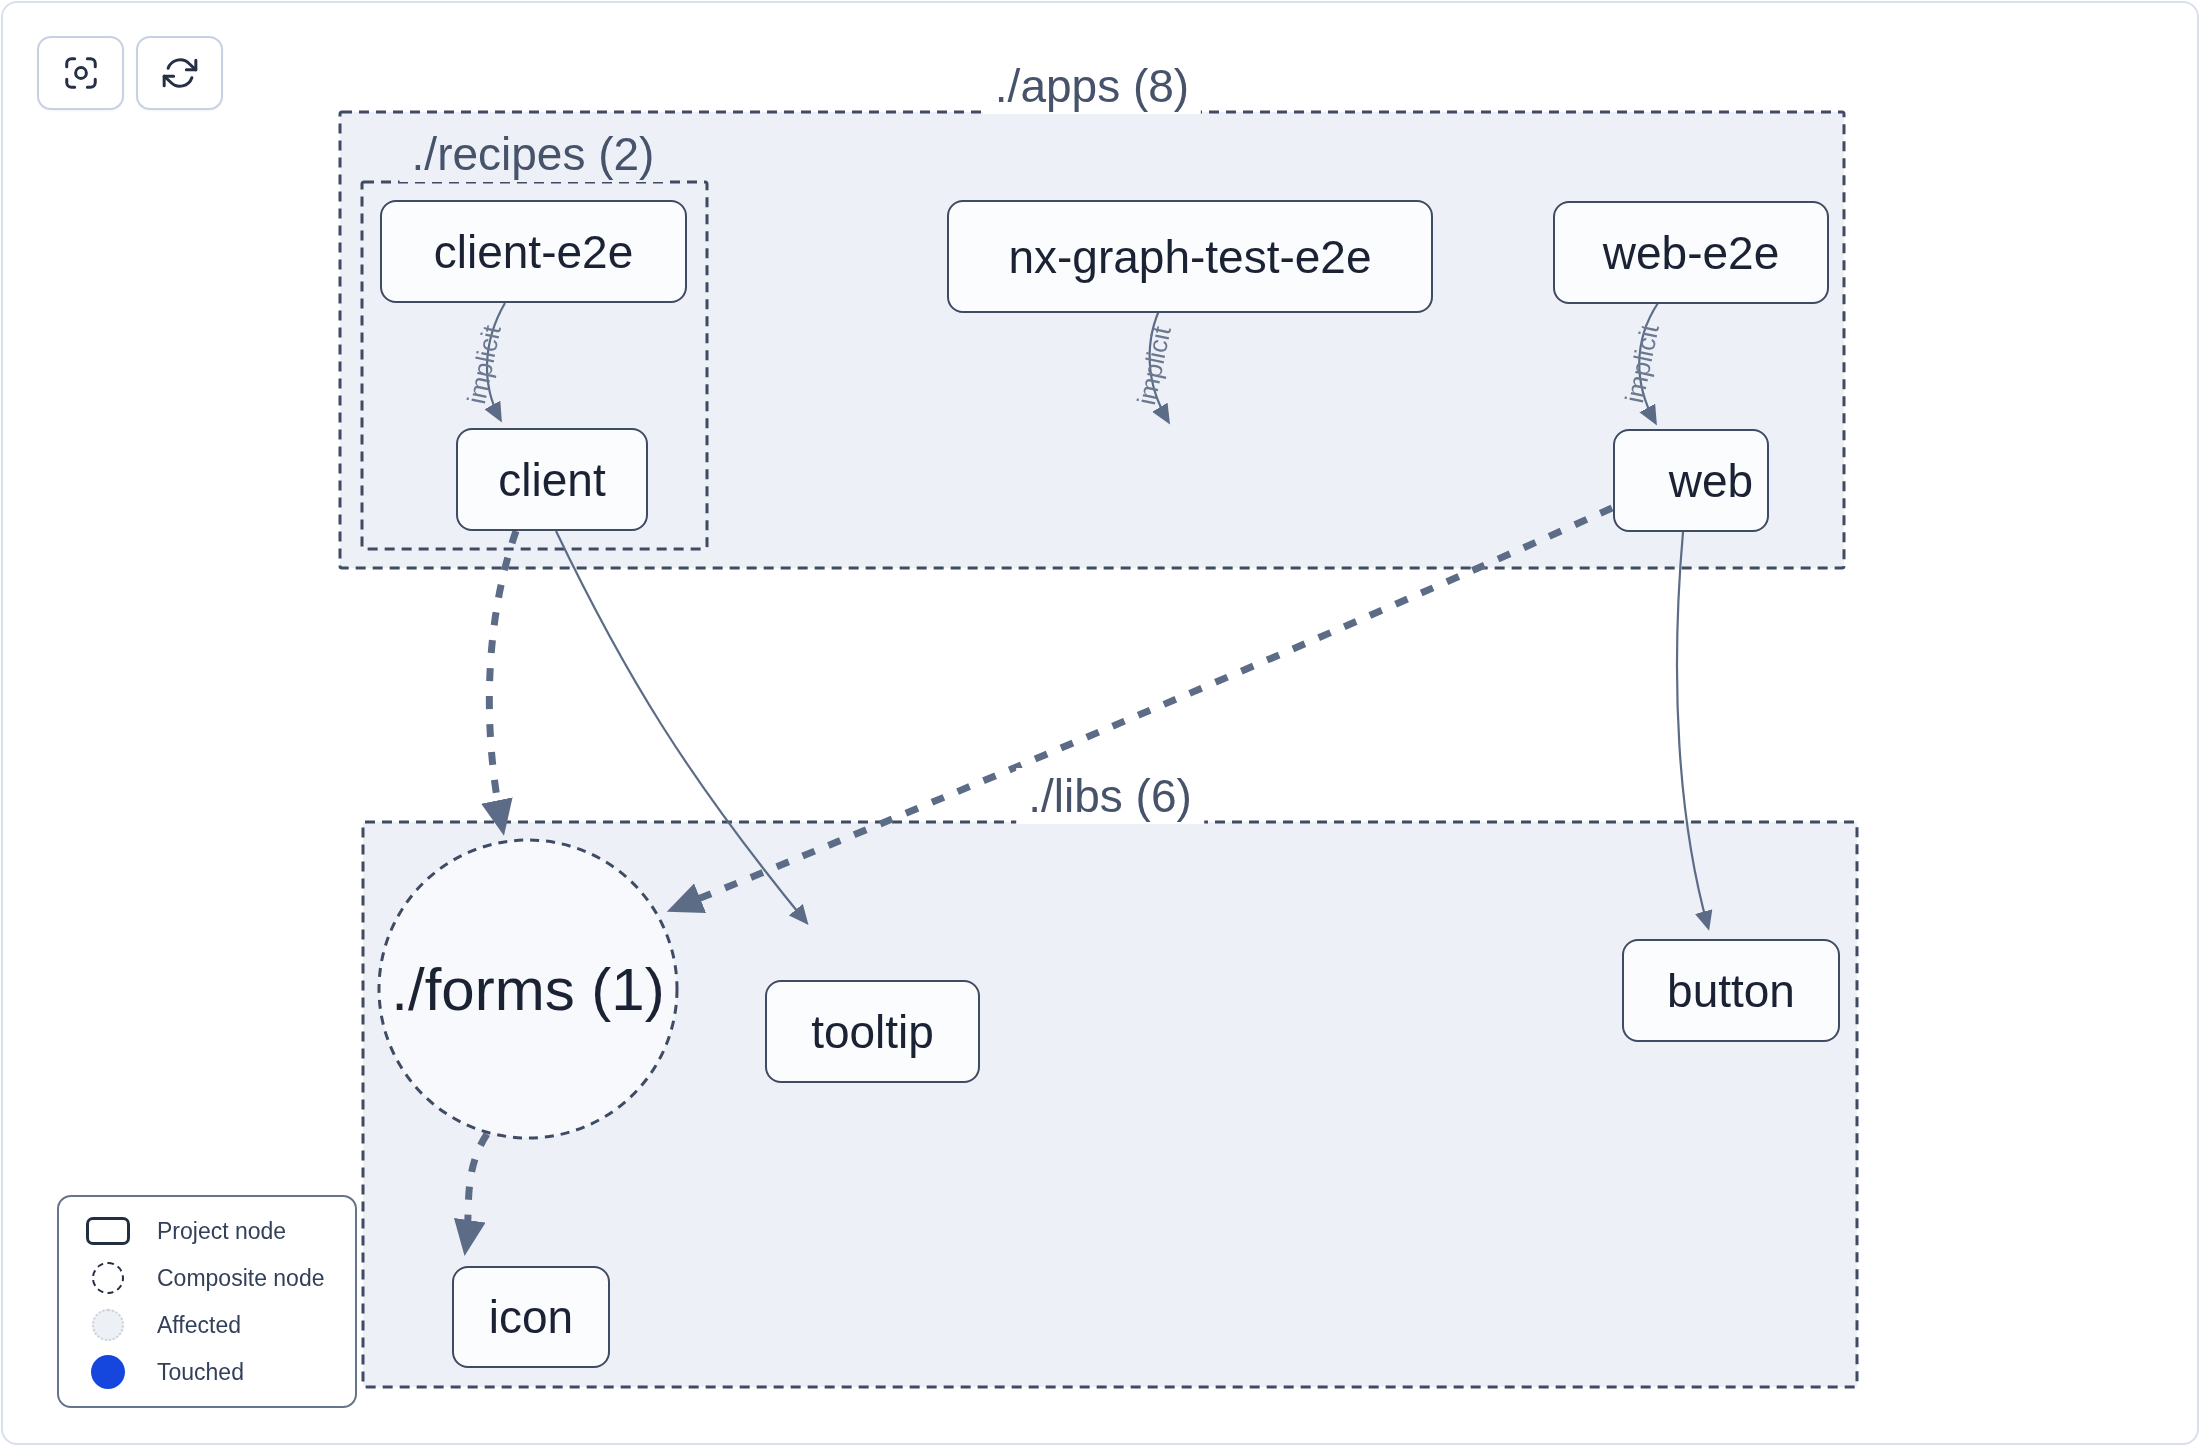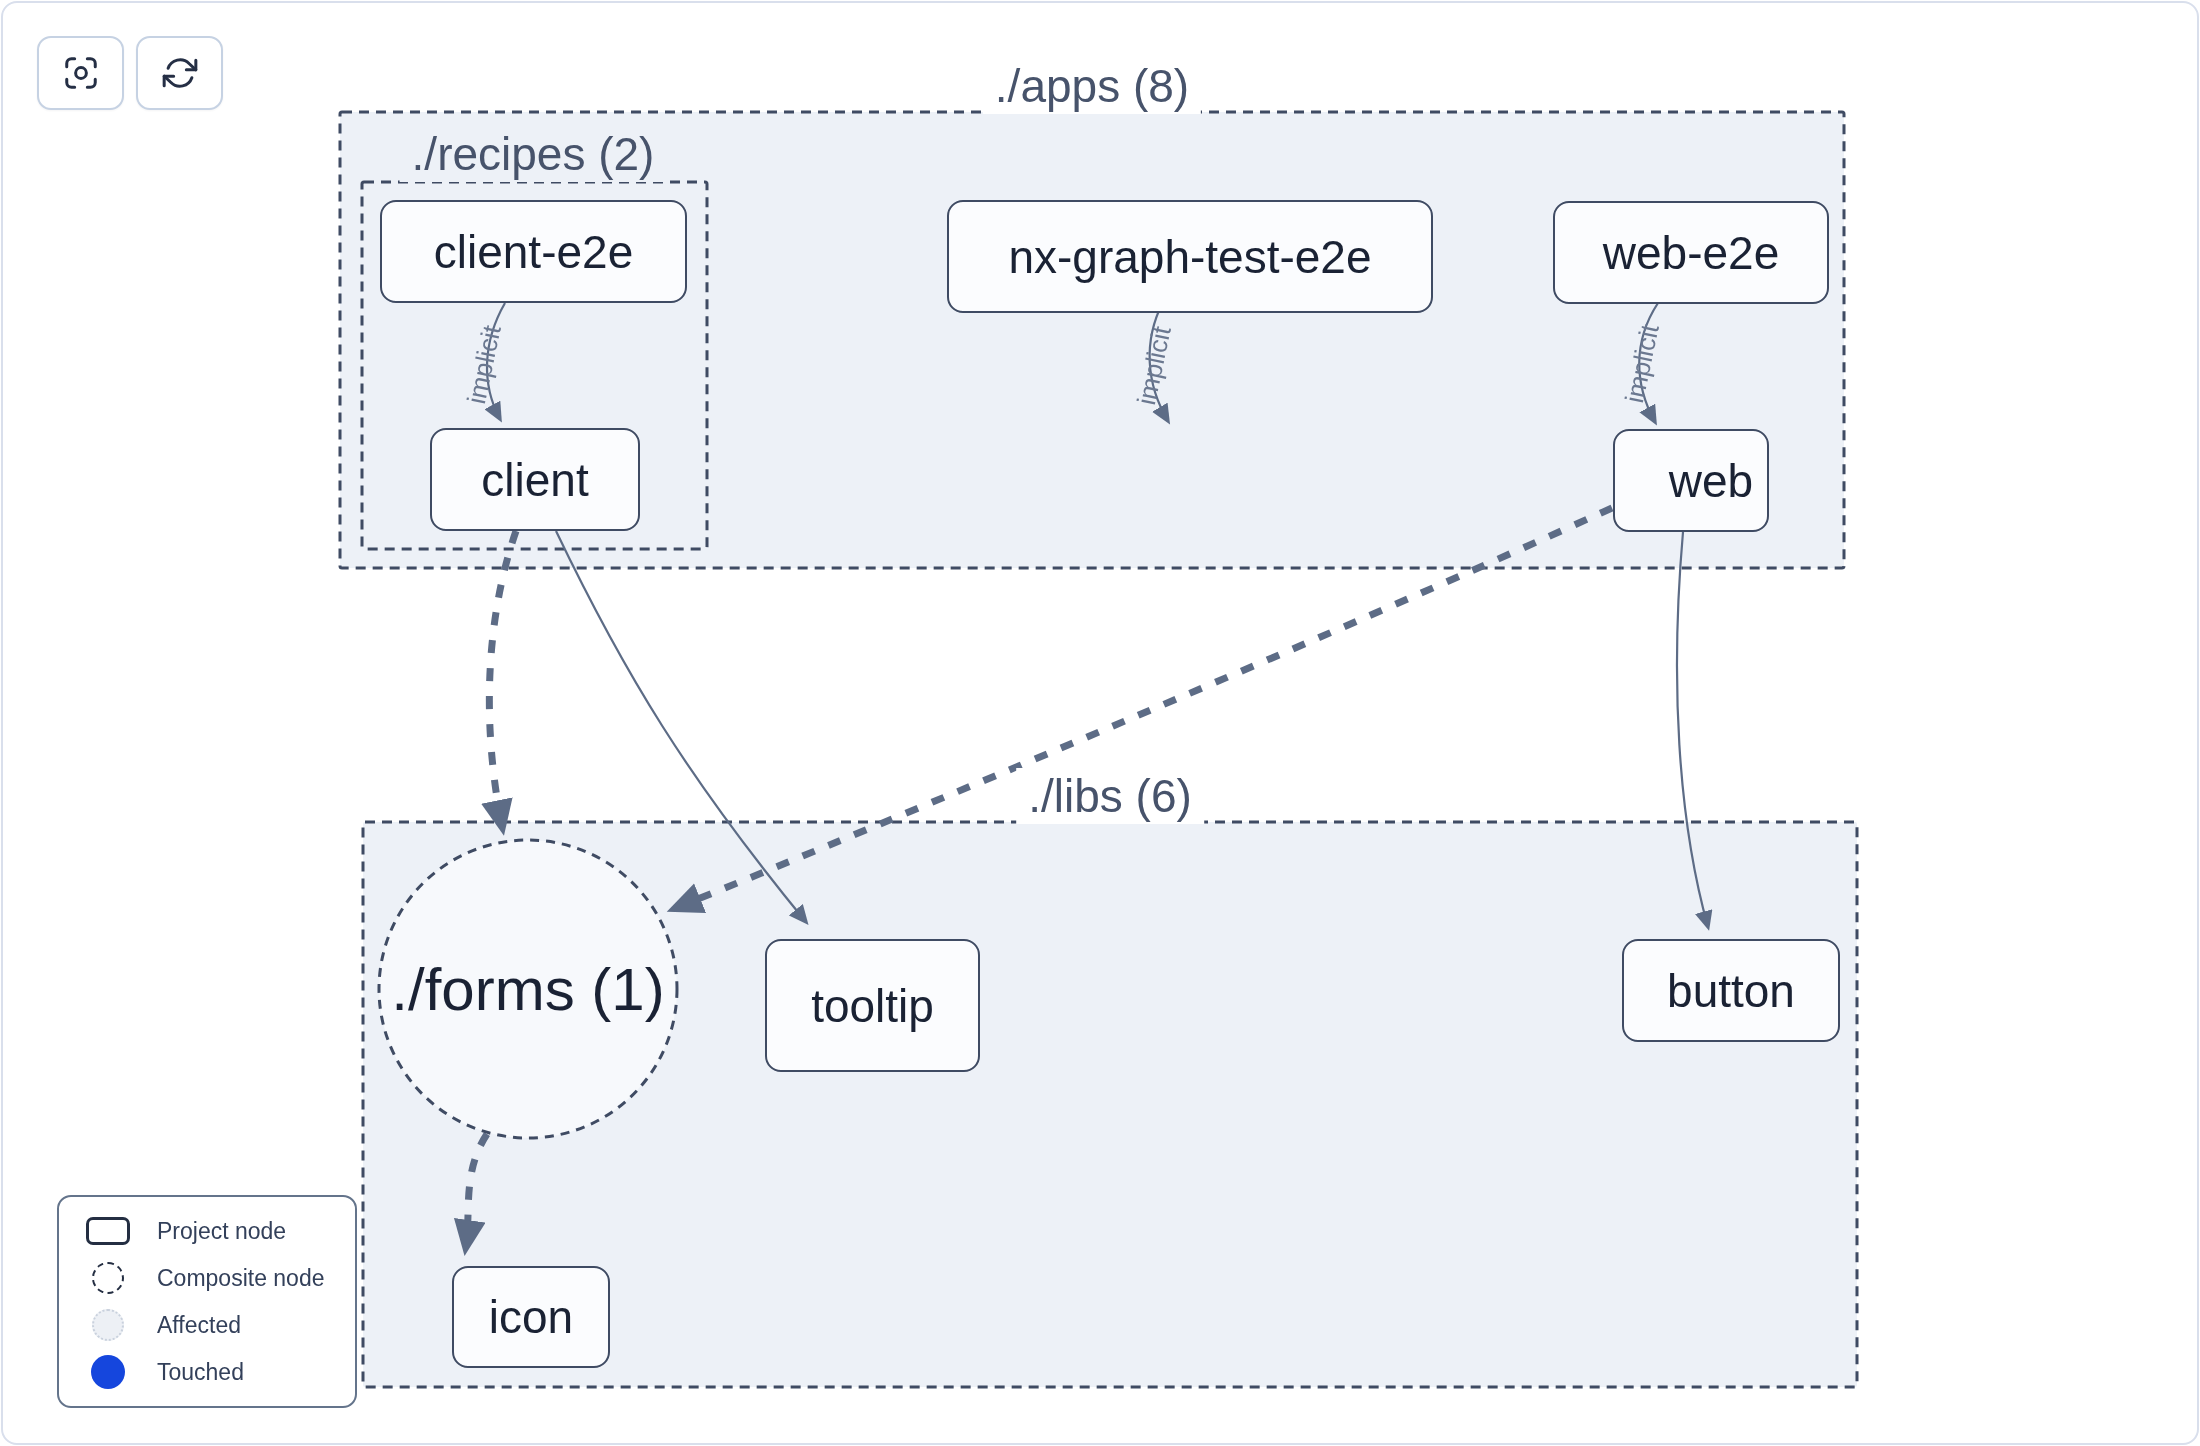--- a/index.html
+++ b/index.html
@@ -107,23 +107,23 @@
     <text class="edge-label" x="1644" y="364" transform="rotate(-78 1644 364)">implicit</text>
   </svg>
 
   <div class="group-label on-white" style="left:1092px;top:58px;">./apps (8)</div>
   <div class="group-label on-fill" style="left:533px;top:126px;">./recipes (2)</div>
   <div class="group-label on-white" style="left:1110px;top:768px;">./libs (6)</div>
 
   <div class="node" style="left:380px;top:200px;width:307px;height:103px;">client-e2e</div>
   <div class="node" style="left:947px;top:200px;width:486px;height:113px;">nx-graph-test-e2e</div>
   <div class="node" style="left:1553px;top:201px;width:276px;height:103px;">web-e2e</div>
-  <div class="node" style="left:430px;top:428px;width:210px;height:103px;">client</div>
+  <div class="node" style="left:456px;top:428px;width:192px;height:103px;">client</div>
   <div class="node" style="left:1613px;top:429px;width:156px;height:103px;padding-left:40px;">web</div>
-  <div class="node" style="left:765px;top:939px;width:215px;height:133px;">tooltip</div>
+  <div class="node" style="left:765px;top:980px;width:215px;height:103px;">tooltip</div>
   <div class="node" style="left:1622px;top:939px;width:218px;height:103px;">button</div>
   <div class="node" style="left:452px;top:1266px;width:158px;height:102px;">icon</div>
 
   <div class="composite-label" style="left:528px;top:989px;">./forms (1)</div>
 
   <div class="tool-btn" style="left:37px;top:36px;">
     <span style="display:flex;">
       <svg viewBox="0 0 24 24">
         <path d="M8 3 H6 a3 3 0 0 0 -3 3 v2"></path>
         <path d="M16 3 h2 a3 3 0 0 1 3 3 v2"></path>

